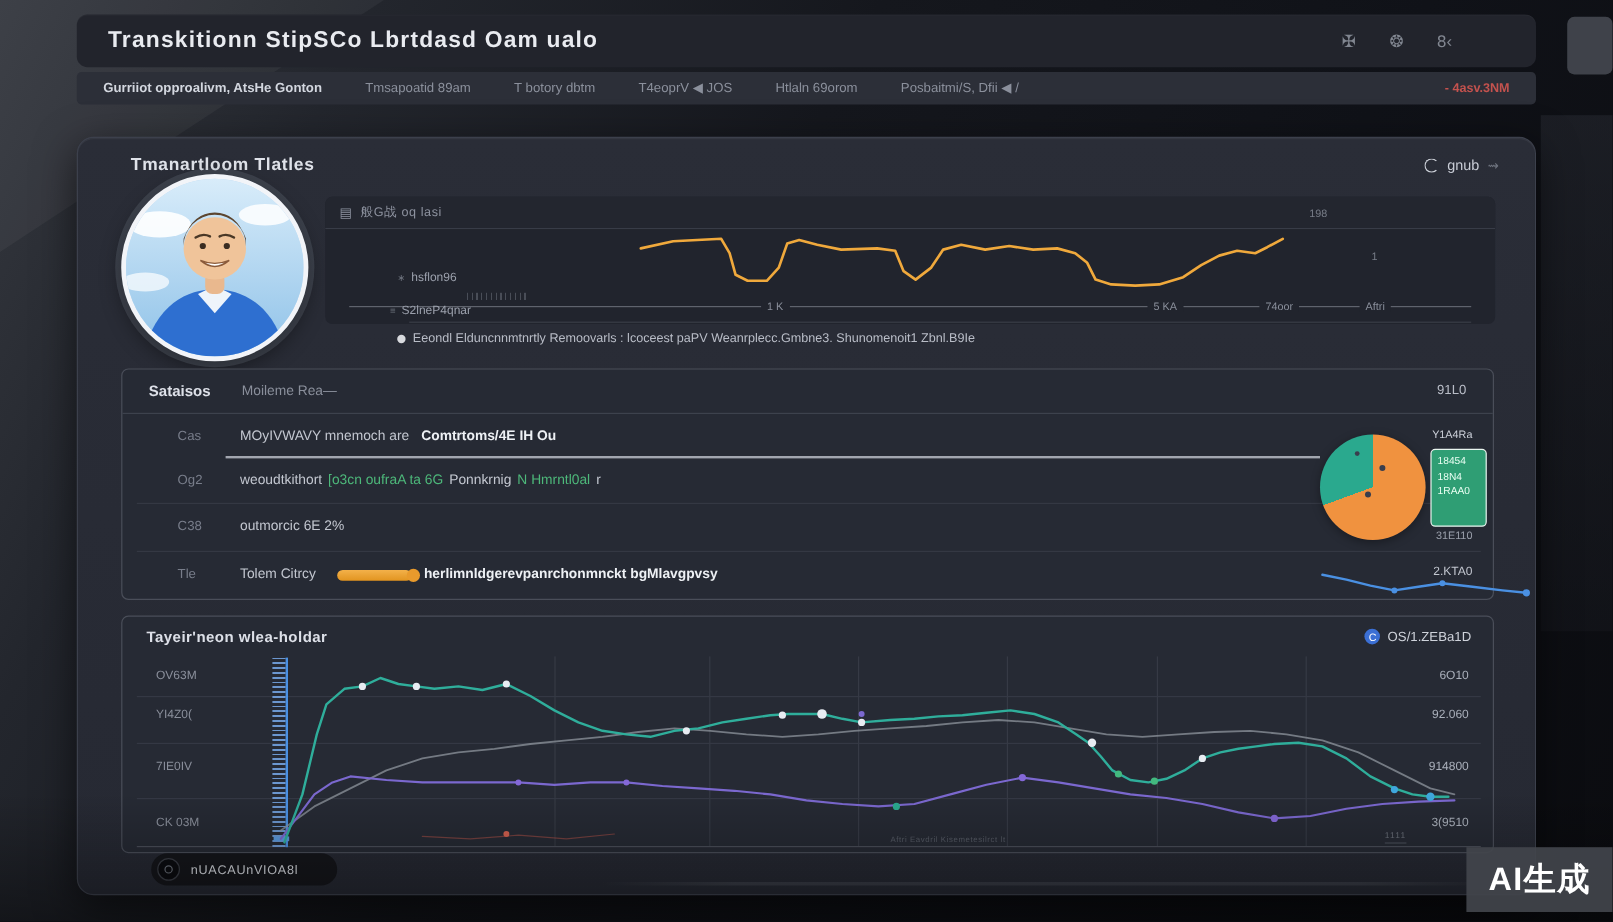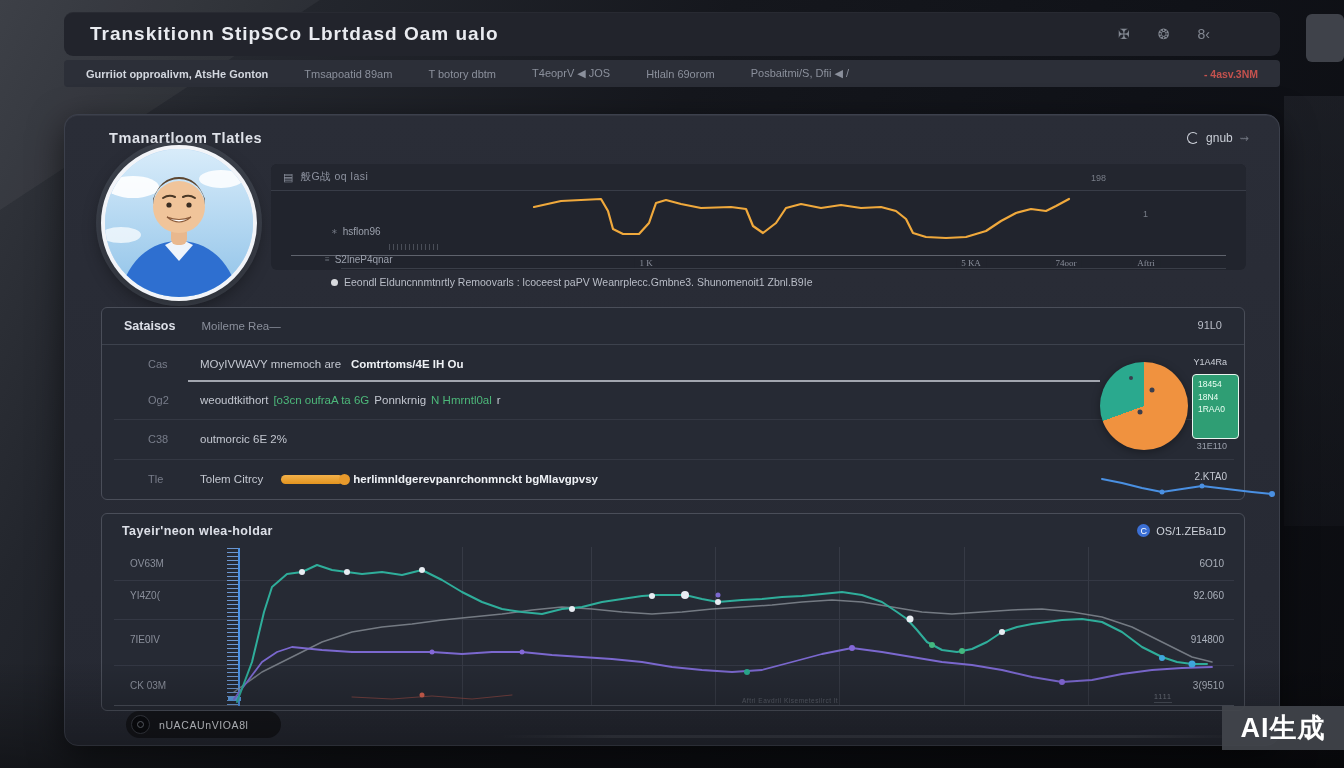--- a/index.html
+++ b/index.html
@@ -43,21 +43,21 @@
 
   
   .tc { left:206px; top:49px; width:975px; height:106px; background:#21242d; border-radius:6px; }
   .tc-header { position:absolute; left:0; top:0; width:100%; height:27px; background:#23262f;
     border-bottom:1px solid #383c47; border-radius:6px 6px 0 0; display:flex; align-items:center; gap:7px; padding-left:12px; }
   .tc-header .ic { font-size:11px; color:#8e93a0; }
   .tc-header .tx { font-size:10.5px; color:#8e93a0; letter-spacing:.5px; }
   .tc-svg { position:absolute; inset:0; pointer-events:none; }
   .tc-axis { position:absolute; left:20px; right:20px; top:91px; height:1px; background:#6a6f79; opacity:.85; }
   .tc-axis2 { position:absolute; left:70px; right:20px; top:104px; height:1px; background:#3a3e48; }
-  .tc-tick { position:absolute; top:94px; transform:translateX(-50%); font-size:9px; color:#8a8f9b; background:#21242d; padding:0 5px; z-index:2;font-family:Liberation Serif, serif; }
+  .tc-tick { position:absolute; top:86px; transform:translateX(-50%); font-size:9px; color:#8a8f9b; background:#21242d; padding:0 5px; z-index:2; }
   .tc-legend { position:absolute; font-size:10px; color:#9ba0ac; display:flex; gap:5px; align-items:center; }
   .tc-legend .pre { font-size:8px; color:#6e737e; }
   .tc-small { position:absolute; font-size:9px; color:#787d88; }
   .tc-ruler { position:absolute; left:118px; top:80px; width:50px; height:6px; opacity:.55;
     background:repeating-linear-gradient(to right,#6a6f7a 0 1px,transparent 1px 4px); }
 
   .note { left:266px; top:161px; width:620px; font-size:10.5px; color:#b9bdc7; display:flex; gap:6px; align-items:center; }
   .note .dot { width:7px; height:7px; border-radius:50%; background:#d8dade; flex:0 0 auto; }
 
   
@@ -111,21 +111,21 @@
   
   .pill { left:61px; top:596px; width:155px; height:27px; background:#15161b; border-radius:14px;
     display:flex; align-items:center; gap:9px; padding-left:5px; cursor:pointer; }
   .pill-circle { width:19px; height:19px; border-radius:50%; background:#0b0c10; border:1px solid #3a3d45;
     display:flex; align-items:center; justify-content:center; }
   .pill-circle span { width:7px; height:7px; border-radius:50%; border:1.5px solid #6a6f78; }
   .pill-label { font-size:10.5px; color:#d9dce2; letter-spacing:.6px; }
   .scroll-line { left:436px; top:620px; width:744px; height:3px; border-radius:2px; opacity:.5; cursor:pointer;
     background:linear-gradient(to right, transparent, #4a4e57 15%, #4a4e57 85%, transparent); }
 
-  .watermark { left:1222px; top:706px; width:122px; height:44px; background:rgba(66,69,76,.92);
+  .watermark { left:1222px; top:706px; width:122px; height:54px; background:rgba(66,69,76,.92);
     display:flex; align-items:center; justify-content:center; z-index:10; }
   .watermark span { font-size:27px; font-weight:700; color:#fff; letter-spacing:1px; }
 
   svg polyline { fill:none; stroke-linecap:round; stroke-linejoin:round; }
 </style>
 </head>
 <body>
 
 <div class="stage">
   <div class="abs shard1"></div>

